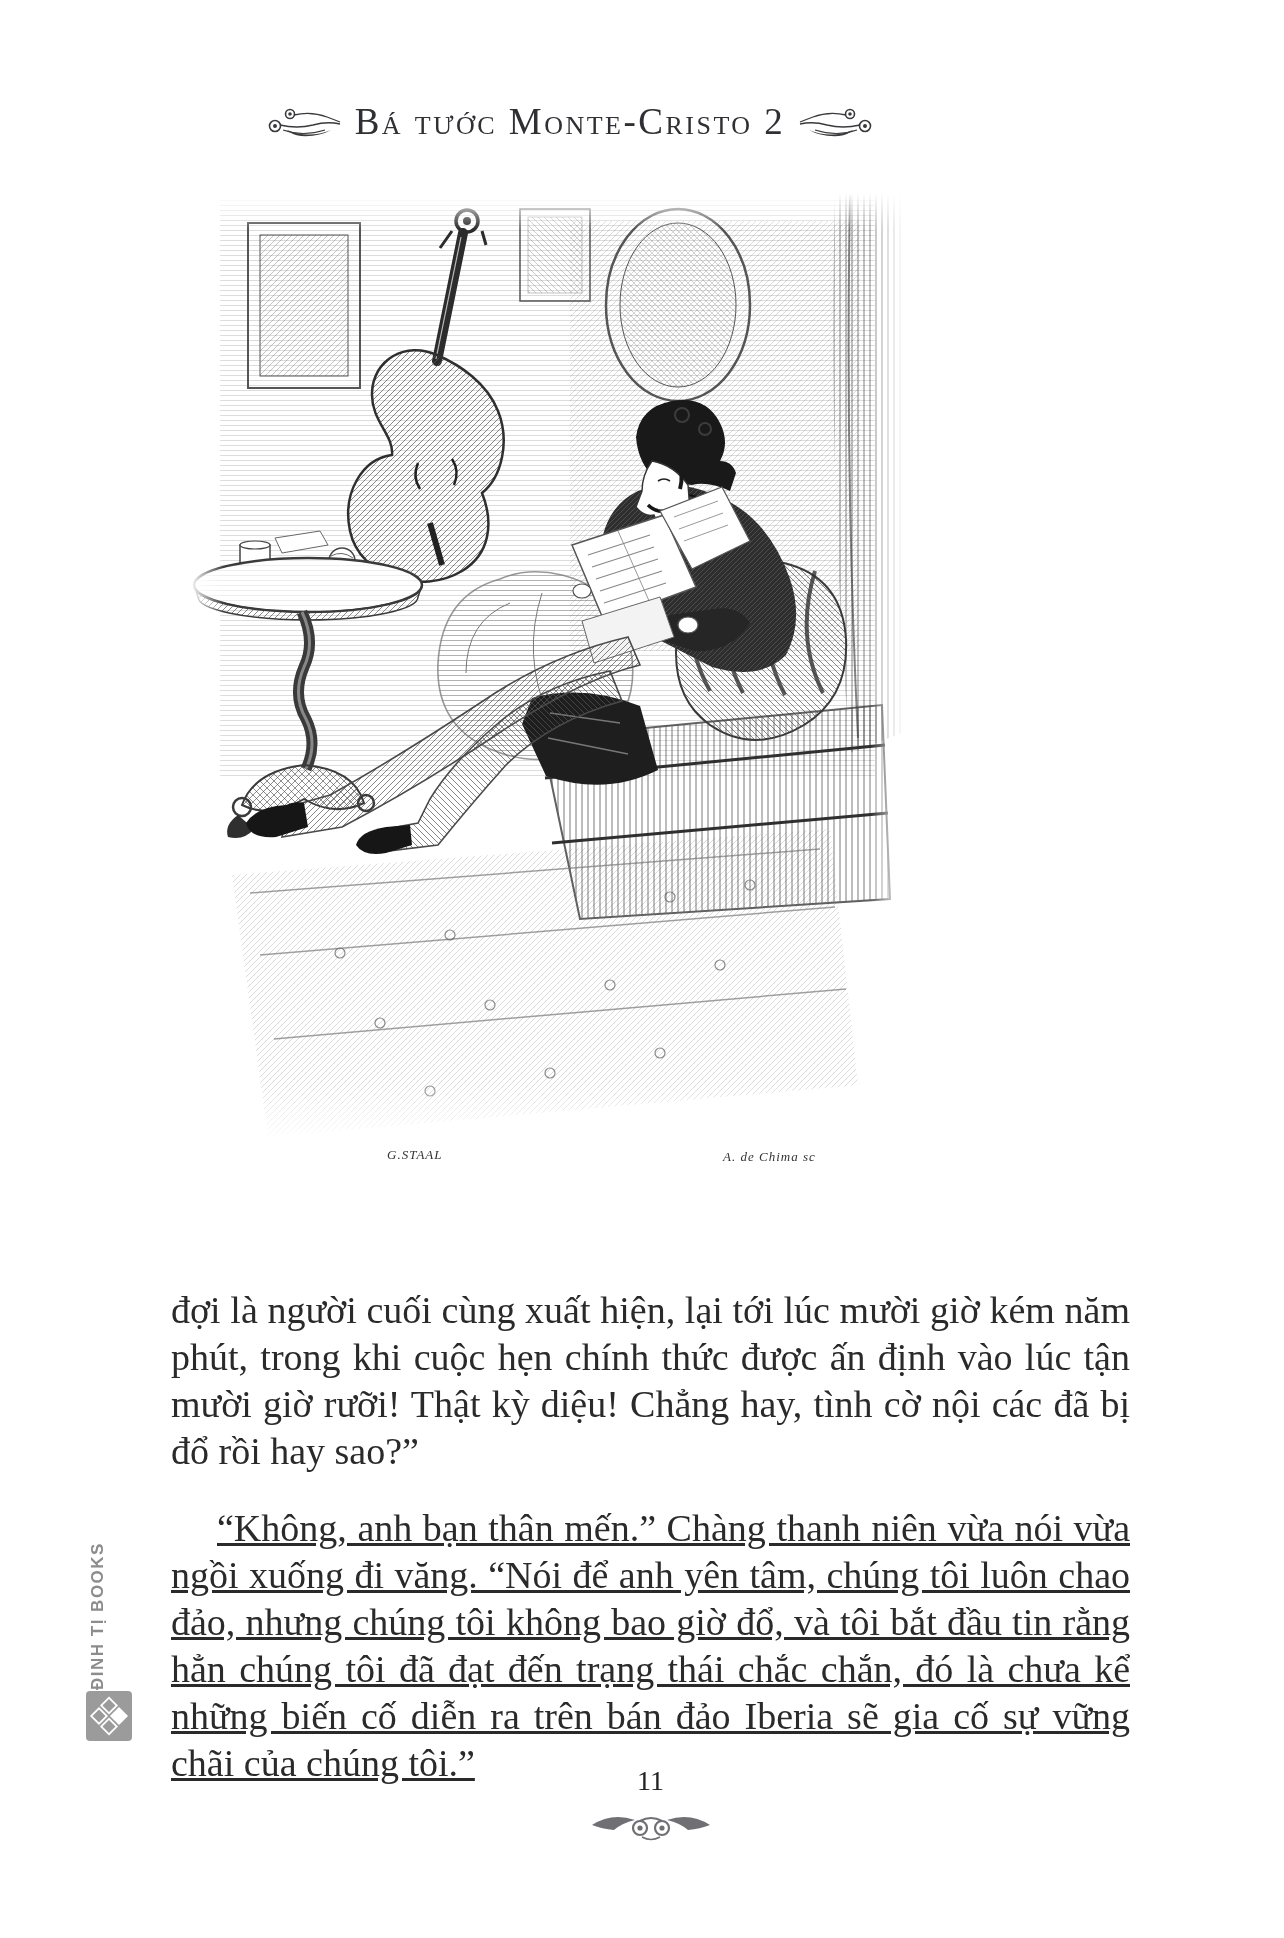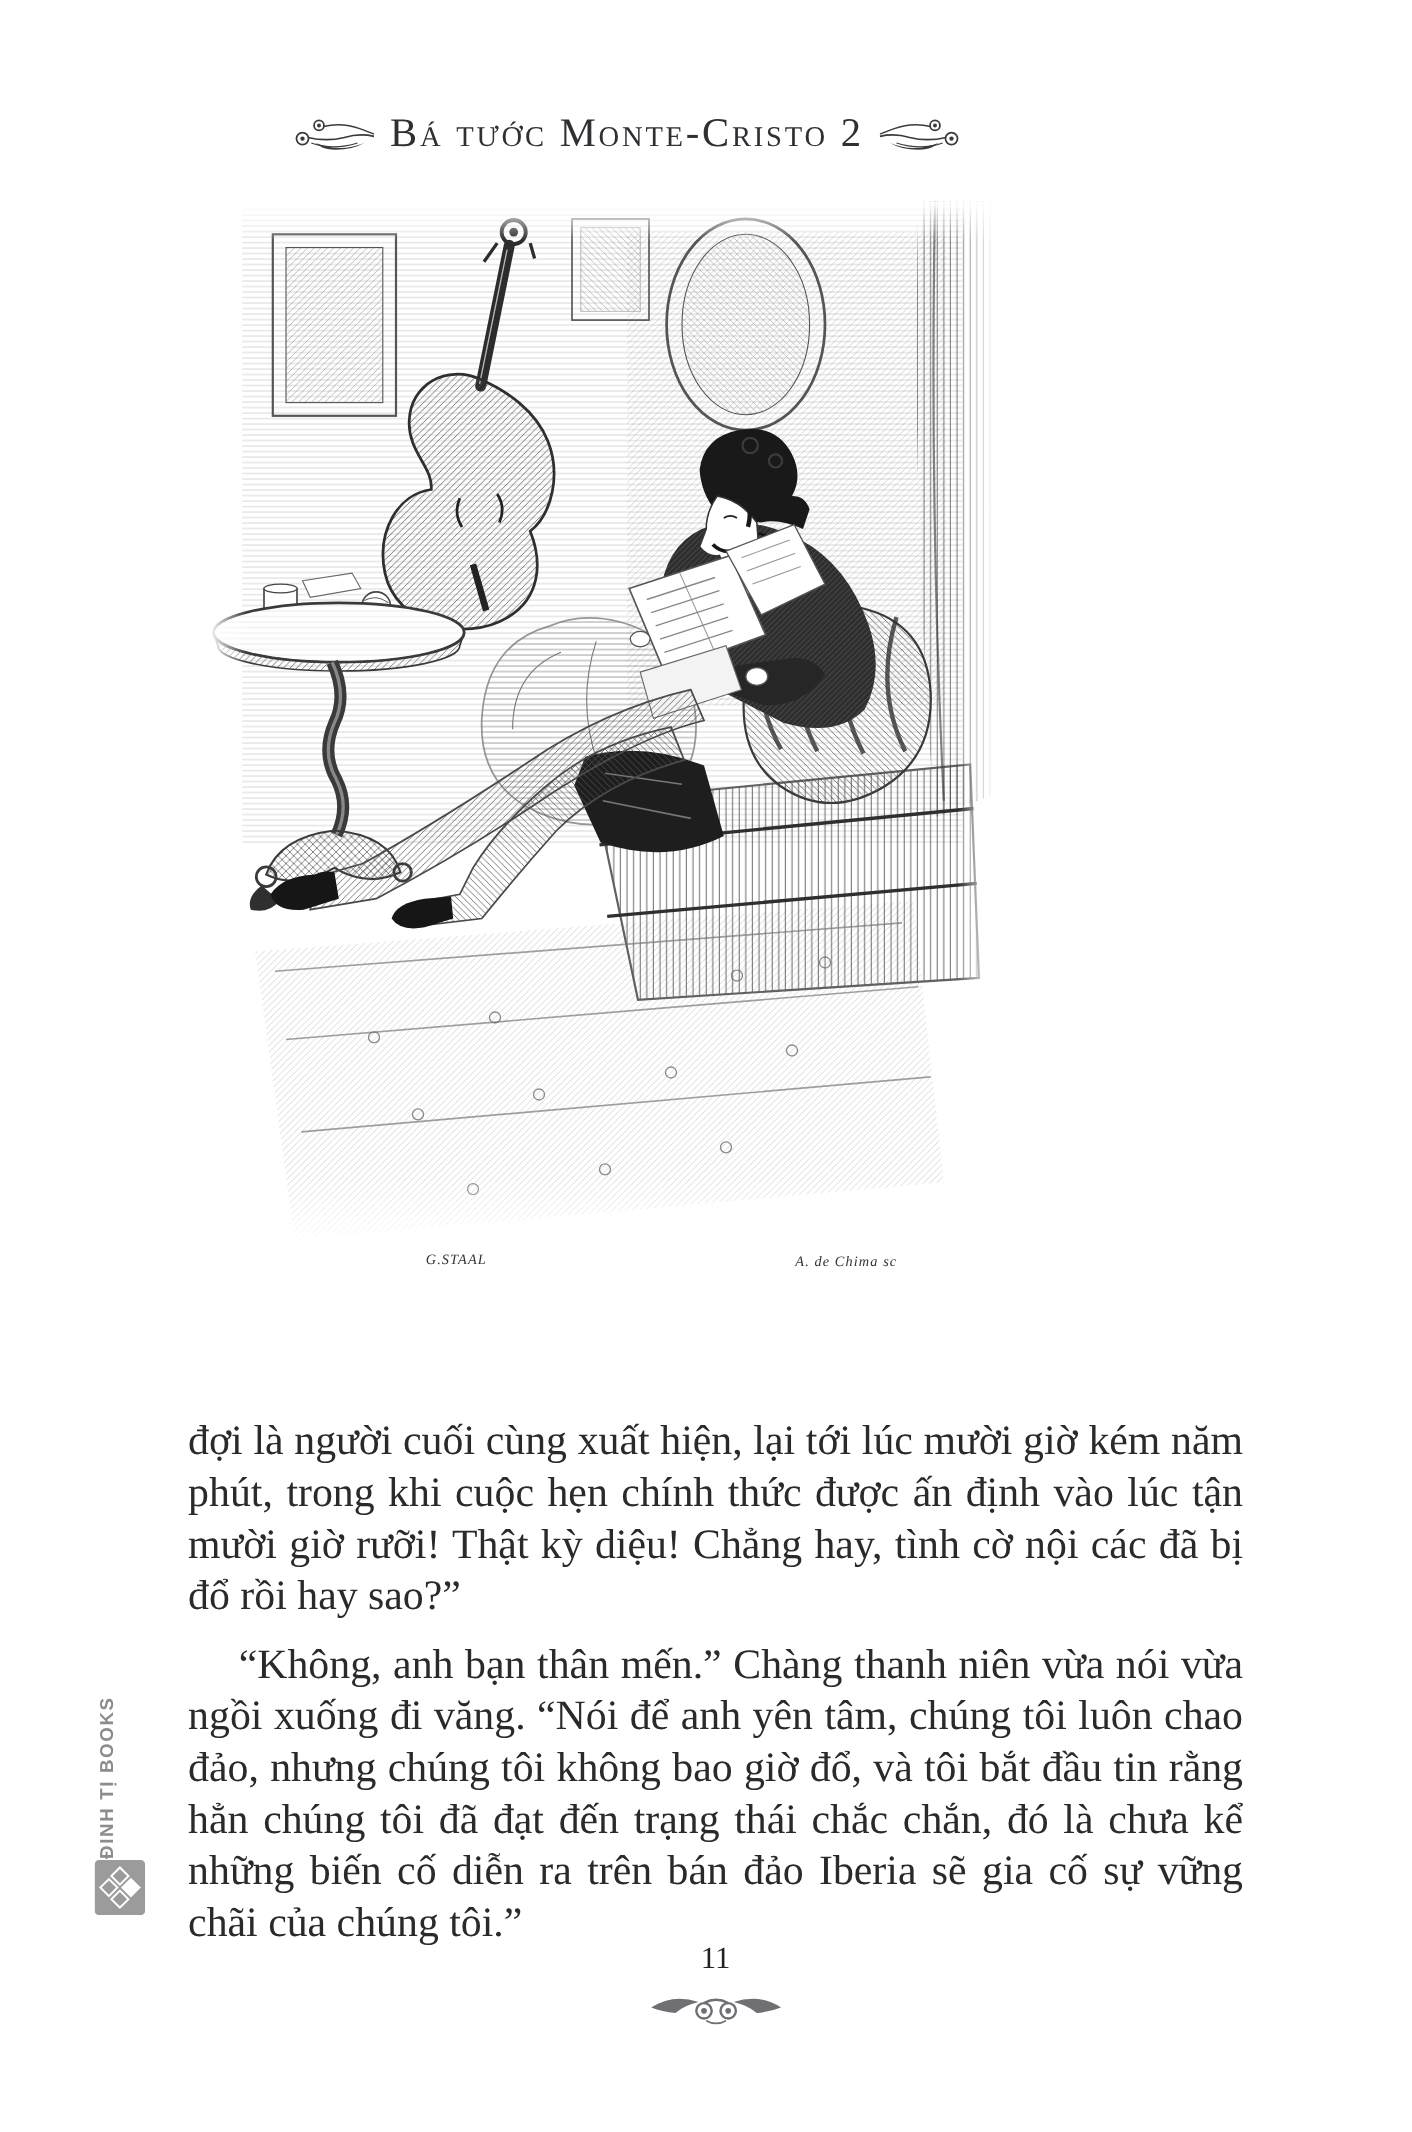--- a/index.html
+++ b/index.html
@@ -20,38 +20,38 @@
   }
   .running-title {
     font-variant: small-caps;
     font-size: 37px; letter-spacing: 2.5px;
     color: #2f2f34; white-space: nowrap;
   }
   .fl-head { width: 74px; height: 32px; flex: 0 0 auto; }
   .fl-head.flip { transform: scaleX(-1); }
 
   
-  .engraving-wrap { position: absolute; top: 183px; left: 190px; width: 715px; height: 980px; margin: 0; }
+  .engraving-wrap { position: absolute; top: 193px; left: 190px; width: 715px; height: 980px; margin: 0; }
   .engraving { display: block; }
   .sig { font-family: "Liberation Serif", "DejaVu Serif", serif; font-style: italic; letter-spacing: 1px; }
 
   
   .caption {
     position: absolute; top: 1152px; left: 190px; width: 780px;
     text-align: center; font-style: italic;
     font-size: 30px; line-height: 39px; color: #1c1c1c; margin: 0;
   }
 
   
   .bodytext {
     position: absolute; top: 1287px; left: 171px; width: 959px;
     font-size: 38px; line-height: 47px; text-align: justify;
   }
   .bodytext p { margin: 0; }
-  .bodytext p + p { margin-top: 15px; }
+  .bodytext p + p { margin-top: 30px; text-decoration: underline; }
   .bodytext p.indent { text-indent: 46px; }
 
   
   .publisher-vertical {
     position: absolute; left: 88px; top: 1552px; height: 138px;
     writing-mode: vertical-rl; transform: rotate(180deg);
     font-family: "Liberation Sans", "DejaVu Sans", sans-serif;
     font-size: 17px; font-weight: 700; letter-spacing: 1.5px;
     color: #8c8c8c; white-space: nowrap;
   }

